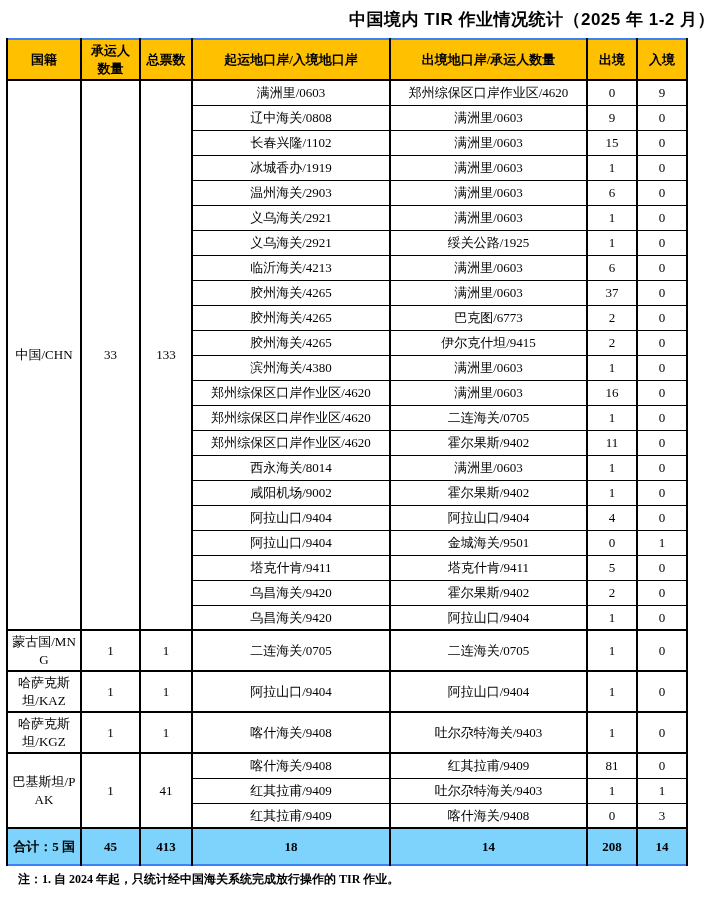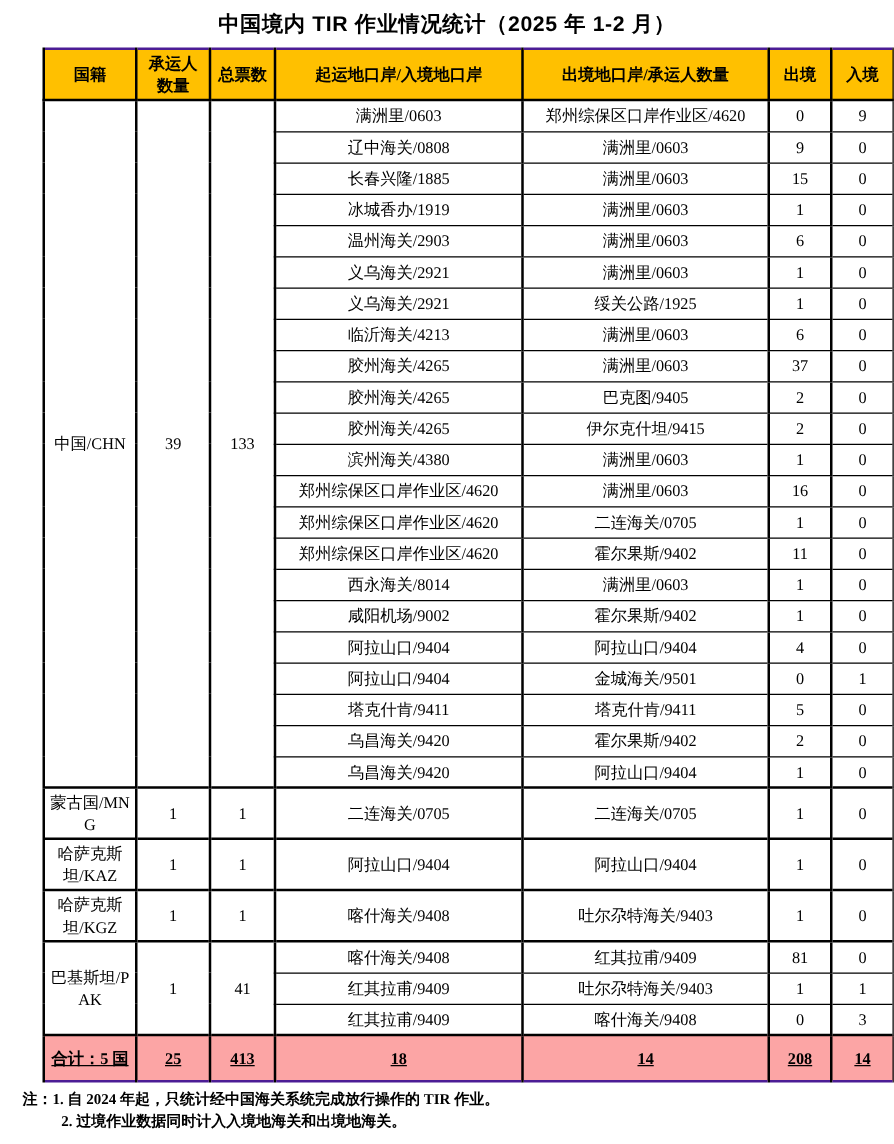--- a/index.html
+++ b/index.html
@@ -5,34 +5,34 @@
   * { box-sizing: border-box; margin: 0; padding: 0; }
   html, body { width: 715px; background: #ffffff; }
   body {
     font-family: "Liberation Serif", "DejaVu Serif", serif;
     color: #000;
     width: 715px;
     height: 915px;
     overflow: hidden;
   }
   .page-title {
-    text-align: center;
+    text-align: right;
     font-family: "Liberation Sans", "DejaVu Sans", sans-serif;
     font-weight: bold;
     font-size: 17px;
     padding-top: 8px;
     padding-bottom: 7px;
     letter-spacing: 0.5px;
   }
   table.stats {
     border-collapse: collapse;
     table-layout: fixed;
-    margin-left: 34px;
+    margin-left: 6px;
     width: 680px;
-    border: 2px solid #4c1d95;
+    border: 2px solid #3b82f6;
   }
   th, td {
     border-top: 1px solid #000;
     border-bottom: 1px solid #000;
     border-left: 2px solid #000;
     border-right: 2px solid #000;
     text-align: center;
     vertical-align: middle;
     font-size: 13px;
     padding: 2px 3px;
@@ -42,25 +42,24 @@
   thead th {
     background: #FFC000;
     font-weight: bold;
     height: 40px;
     border-bottom: 2px solid #000;
   }
   tbody td { height: 25px; }
   tr.group-start > td { border-top: 2px solid #000; }
   td.country-cell { font-size: 13px; }
   tr.total-row td {
-    background: #fca5a5;
+    background: #7dd3fc;
     font-weight: bold;
     height: 37px;
     border-top: 2px solid #000;
-    text-decoration: underline;
   }
   .notes {
     margin-left: 18px;
     margin-top: 4px;
     font-weight: bold;
     font-size: 12px;
     line-height: 1.5;
   }
   .note-line-2 { padding-left: 31px; }
 </style>
@@ -86,35 +85,35 @@
       <th>总票数</th>
       <th>起运地口岸/入境地口岸</th>
       <th>出境地口岸/承运人数量</th>
       <th>出境</th>
       <th>入境</th>
     </tr>
   </thead>
   <tbody>
       <tr class="group-start">
         <td rowspan="22" class="country-cell">中国/CHN</td>
-        <td rowspan="22">39</td>
+        <td rowspan="22">33</td>
         <td rowspan="22">133</td>
         <td>满洲里/0603</td>
         <td>郑州综保区口岸作业区/4620</td>
         <td>0</td>
         <td>9</td>
       </tr>
       <tr>
         <td>辽中海关/0808</td>
         <td>满洲里/0603</td>
         <td>9</td>
         <td>0</td>
       </tr>
       <tr>
-        <td>长春兴隆/1885</td>
+        <td>长春兴隆/1102</td>
         <td>满洲里/0603</td>
         <td>15</td>
         <td>0</td>
       </tr>
       <tr>
         <td>冰城香办/1919</td>
         <td>满洲里/0603</td>
         <td>1</td>
         <td>0</td>
       </tr>
@@ -143,21 +142,21 @@
         <td>0</td>
       </tr>
       <tr>
         <td>胶州海关/4265</td>
         <td>满洲里/0603</td>
         <td>37</td>
         <td>0</td>
       </tr>
       <tr>
         <td>胶州海关/4265</td>
-        <td>巴克图/9405</td>
+        <td>巴克图/6773</td>
         <td>2</td>
         <td>0</td>
       </tr>
       <tr>
         <td>胶州海关/4265</td>
         <td>伊尔克什坦/9415</td>
         <td>2</td>
         <td>0</td>
       </tr>
       <tr>
@@ -271,26 +270,25 @@
       <tr>
         <td>红其拉甫/9409</td>
         <td>喀什海关/9408</td>
         <td>0</td>
         <td>3</td>
       </tr>
     </tbody>
   <tfoot>
     <tr class="total-row">
       <td>合计：5 国</td>
-      <td>25</td>
+      <td>45</td>
       <td>413</td>
       <td>18</td>
       <td>14</td>
       <td>208</td>
       <td>14</td>
     </tr>
   </tfoot>
 </table>
 
 <div class="notes">
   <div class="note-line-1">注：1. 自 2024 年起，只统计经中国海关系统完成放行操作的 TIR 作业。</div>
-  <div class="note-line-2">2. 过境作业数据同时计入入境地海关和出境地海关。</div>
 </div>
 
 </body></html>

